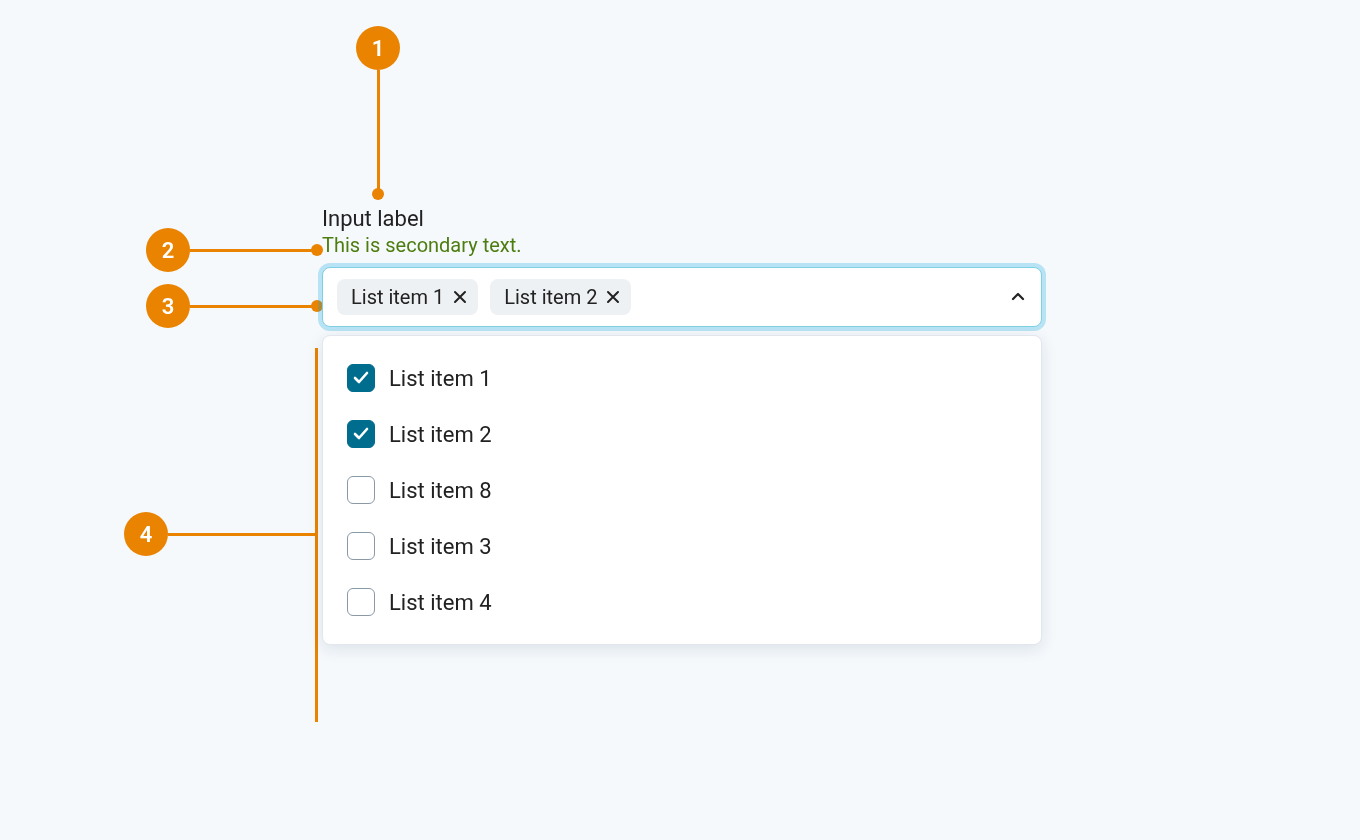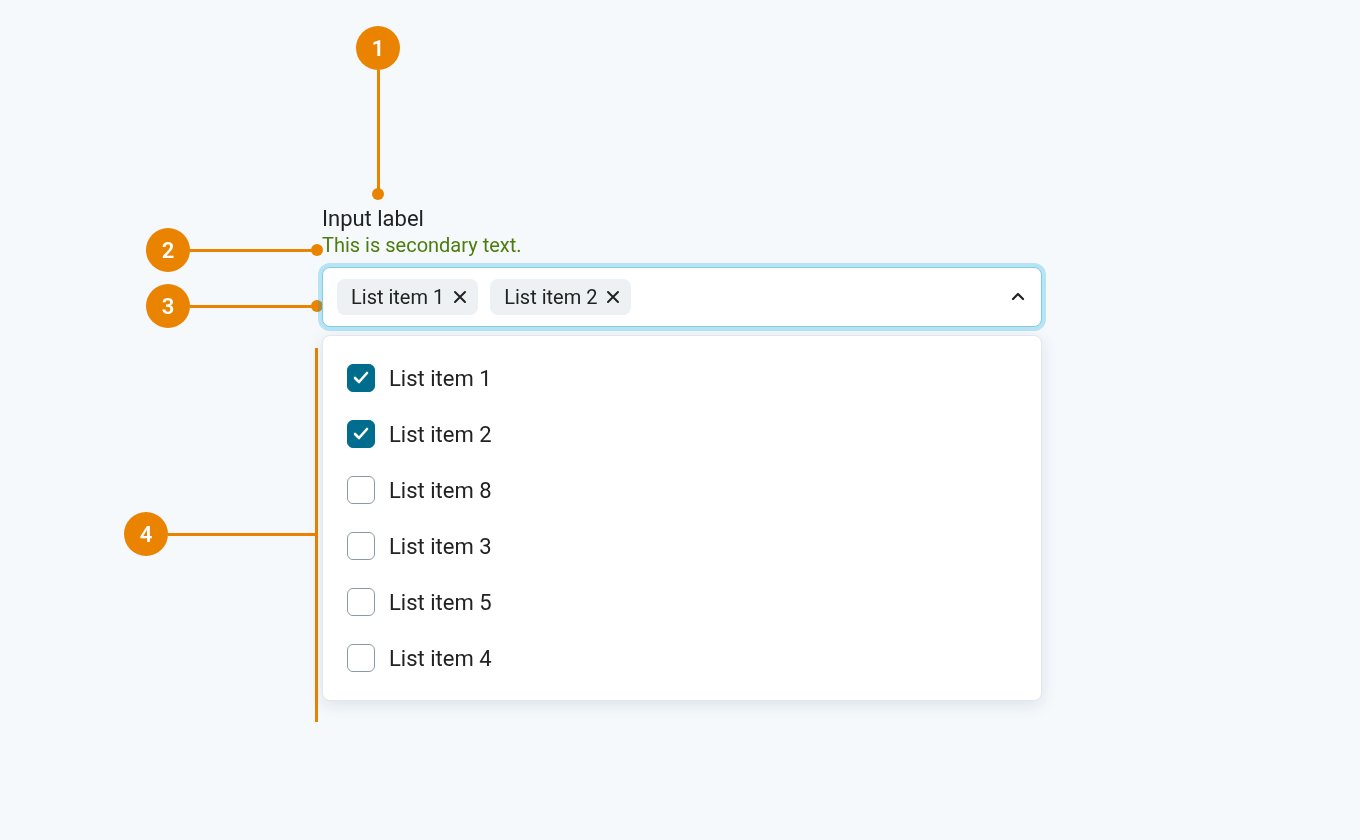--- a/index.html
+++ b/index.html
@@ -220,22 +220,16 @@
     <div class="option">
       <div class="checkbox">
         
       </div>
       <span class="option-label">List item 3</span>
     </div>
     <div class="option">
       <div class="checkbox">
         
       </div>
-      <span class="option-label">List item 5</span>
-    </div>
-    <div class="option">
-      <div class="checkbox">
-        
-      </div>
       <span class="option-label">List item 4</span>
     </div>
   </div>
 </div>
 
 </body></html>

